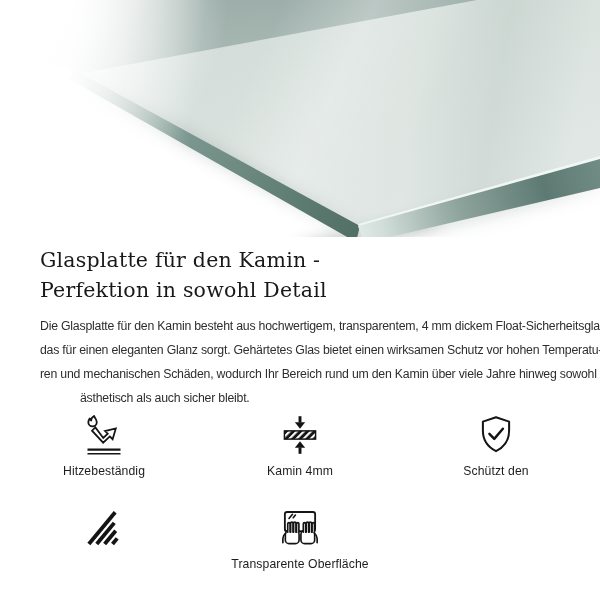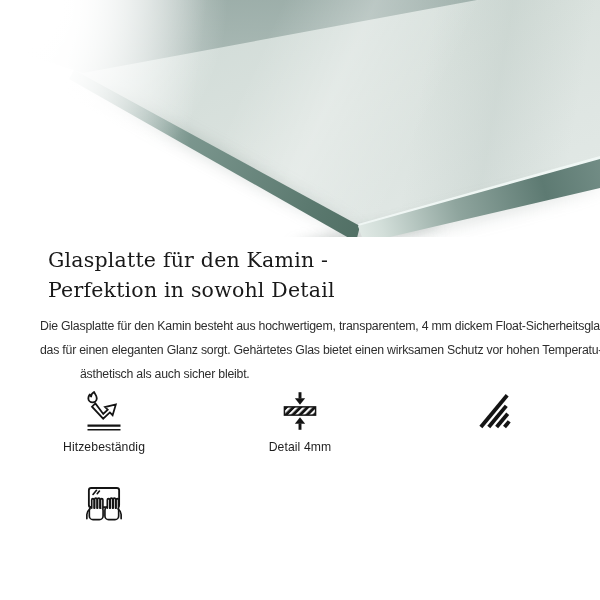--- a/index.html
+++ b/index.html
@@ -43,21 +43,21 @@
   .shadow-right{left:378px;top:201px;width:230px;height:13px;background:rgba(118,133,128,.32);
     filter:blur(9px);transform:rotate(-14deg);}
   .fade-left{
     background:
       radial-gradient(circle at 2% 0%,#fff 8%,rgba(255,255,255,0) 34%),
       linear-gradient(97deg,#fff 4%,rgba(255,255,255,.92) 12%,rgba(255,255,255,0) 33%);
   }
 
   
   .content{padding:0 25px 0 40px;}
-  h1{margin:8px 0 0 8px;font-family:"DejaVu Serif","Liberation Serif",serif;font-weight:400;
+  h1{margin:8px 0 0 0;font-family:"DejaVu Serif","Liberation Serif",serif;font-weight:400;
      font-size:20.5px;line-height:30px;color:#191919;letter-spacing:.2px;}
   .para{margin-top:9px;font-size:12.3px;line-height:24px;color:#2e2e2e;letter-spacing:-.22px;}
   .para-line{text-align:justify;text-align-last:justify;white-space:nowrap;}
   .para-line:last-child{text-align-last:left;white-space:normal;margin-left:40px;}
 
   
   .features{margin-top:3px;display:grid;grid-template-columns:1fr 1fr 1fr;row-gap:28px;padding:0 6px;}
   .feature{display:flex;flex-direction:column;align-items:center;}
   .ficon{width:44px;height:44px;}
   .ficon svg{width:44px;height:44px;display:block;}
@@ -80,20 +80,21 @@
 </div>
 
 <div class="content">
   <h1>
     <div>Glasplatte für den Kamin -</div>
     <div>Perfektion in sowohl Detail</div>
   </h1>
   <div class="para">
     <div class="para-line">Die Glasplatte für den Kamin besteht aus hochwertigem, transparentem, 4 mm dickem Float-Sicherheitsglas,</div>
     <div class="para-line">das für einen eleganten Glanz sorgt. Gehärtetes Glas bietet einen wirksamen Schutz vor hohen Temperatu-</div>
+    <div class="para-line">ren und mechanischen Schäden, wodurch Ihr Bereich rund um den Kamin über viele Jahre hinweg sowohl</div>
     <div class="para-line">ästhetisch als auch sicher bleibt.</div>
   </div>
 </div>
 
 <div class="features">
 
   <div class="feature">
     <div class="ficon">
       <svg viewBox="0 0 48 48">
         <path d="M13.2 3.2c.9 2.6 2.9 4 2.9 6.8a4.6 4.6 0 0 1-9.2 0c0-1.5.5-2.7 1.5-4 .3 1 .8 1.6 1.6 2.1-.2-1.9.9-3.5 3.2-4.9z" fill="none" stroke="#141414" stroke-width="2" stroke-linejoin="round"></path>
@@ -114,23 +115,32 @@
             <rect width="2.3" height="5.5" fill="#fff"></rect>
           </pattern>
         </defs>
         <rect x="7" y="19.5" width="34" height="9" fill="url(#hatch4mm)" stroke="#141414" stroke-width="1.6"></rect>
         <path d="M24 3.5v7" stroke="#141414" stroke-width="3.2"></path>
         <path d="M18.4 10h11.2L24 17.2z" fill="#141414"></path>
         <path d="M24 44.5v-7" stroke="#141414" stroke-width="3.2"></path>
         <path d="M18.4 38h11.2L24 30.8z" fill="#141414"></path>
       </svg>
     </div>
-    <div class="flabel">Detail 4mm</div>
+    <div class="flabel">Kamin 4mm</div>
   </div>
 
+  <div class="feature">
+    <div class="ficon">
+      <svg viewBox="0 0 48 48" fill="none">
+        <path d="M24 4.6 38.3 9.4 V19.2 C38.3 29.8 32.2 37.6 24 41.6 C15.8 37.6 9.7 29.8 9.7 19.2 V9.4 Z" stroke="#141414" stroke-width="2.2" stroke-linejoin="round"></path>
+        <path d="M16.8 22.8l5.3 5.4 9.4-11" stroke="#141414" stroke-width="2.7" stroke-linecap="round" stroke-linejoin="round"></path>
+      </svg>
+    </div>
+    <div class="flabel">Schützt den</div>
+  </div>
 
 
   <div class="feature">
     <div class="ficon">
       <svg viewBox="0 0 48 48" stroke="#141414" stroke-width="4.2">
         <path d="M7.5 41.5 L36.2 6.9"></path>
         <path d="M16.1 41.5 L35.2 18.4"></path>
         <path d="M24.7 41.5 L36.8 26.9"></path>
         <path d="M33.3 41.5 L38.4 35.3"></path>
       </svg>
@@ -150,15 +160,16 @@
         <path d="M10.6 28.5v-9a1.3 1.3 0 0 1 2.6 0v9" fill="#fff"></path>
         <path d="M13.8 28.5v-9.6a1.3 1.3 0 0 1 2.6 0v9.6" fill="#fff"></path>
         <path d="M17 28.5v-9.6a1.3 1.3 0 0 1 2.6 0v9.6" fill="#fff"></path>
         <path d="M20.2 28.5v-9a1.3 1.3 0 0 1 2.6 0v9" fill="#fff"></path>
         <path d="M27.6 28.5v-9a1.3 1.3 0 0 1 2.6 0v9" fill="#fff"></path>
         <path d="M30.8 28.5v-9.6a1.3 1.3 0 0 1 2.6 0v9.6" fill="#fff"></path>
         <path d="M34 28.5v-9.6a1.3 1.3 0 0 1 2.6 0v9.6" fill="#fff"></path>
         <path d="M37.2 28.5v-9a1.3 1.3 0 0 1 2.6 0v9" fill="#fff"></path>
       </svg>
     </div>
+    <div class="flabel">Transparente Oberfläche</div>
   </div>
 
 </div>
 
 </body></html>

